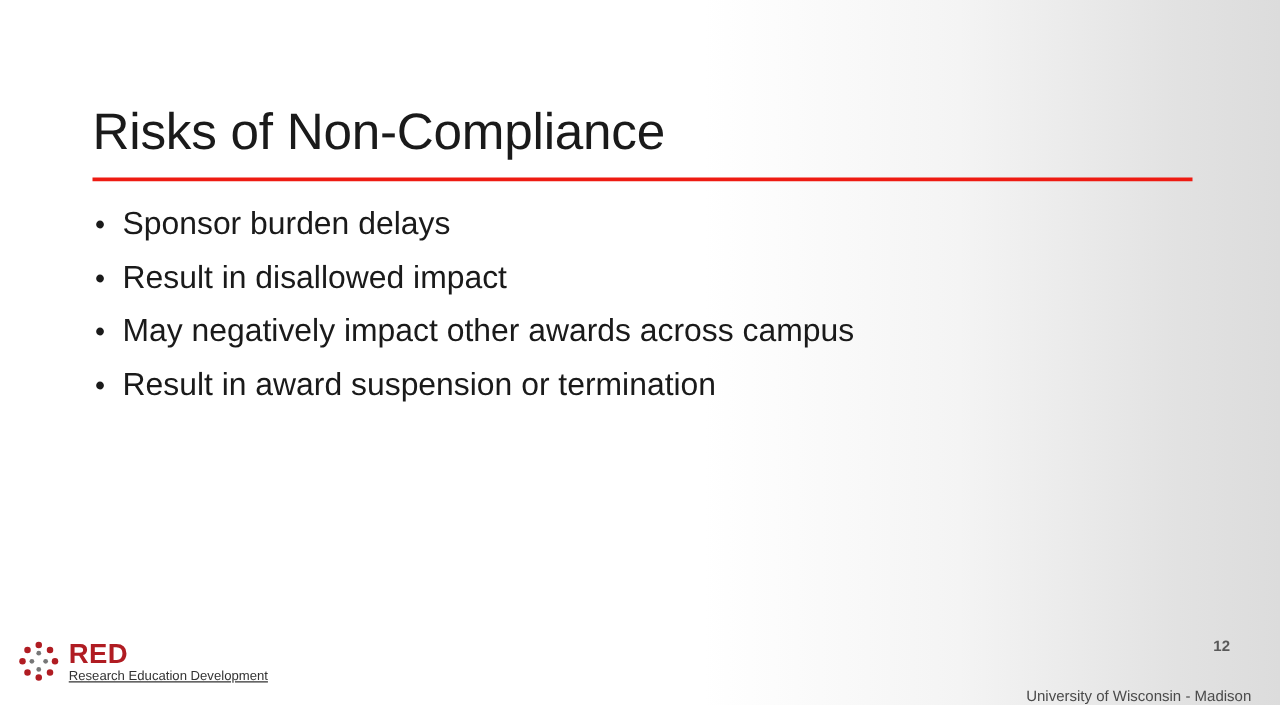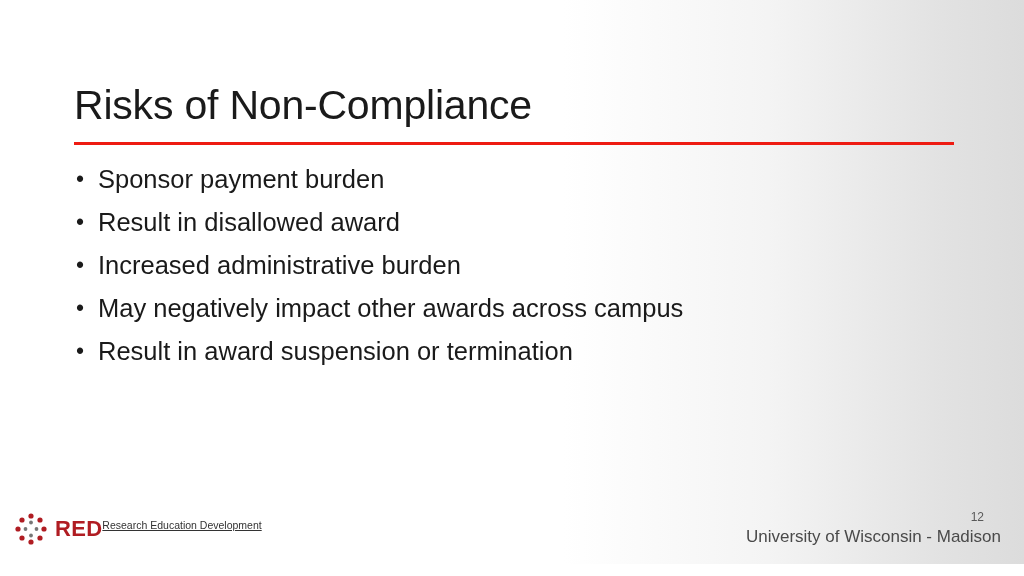--- a/index.html
+++ b/index.html
@@ -74,21 +74,21 @@
   }
   .logo-mark {
     width: 42px;
     height: 42px;
     flex: 0 0 42px;
     position: relative;
   }
   .logo-text {
     margin-left: 3px;
     display: flex;
-    flex-direction: row;
+    flex-direction: column;
     justify-content: center;
     line-height: 1;
   }
   .logo-red {
     font-size: 22px;
     font-weight: 700;
     color: #b01c22;
     letter-spacing: 0.3px;
   }
   .logo-sub {
@@ -97,43 +97,43 @@
     margin-top: 2px;
     white-space: nowrap;
     text-decoration: underline;
   }
   .slide-number {
     position: absolute;
     right: 40px;
     bottom: 40px;
     font-size: 12px;
     color: #595959;
+    font-weight: bold;
   }
   .footer-org {
     position: absolute;
     right: 23px;
-    bottom: 17px;
-    font-size: 17px;
+    bottom: 0;
+    font-size: 12px;
     color: #4a4a4a;
     white-space: nowrap;
   }
 </style>
 </head>
 <body>
 
 <div class="slide">
 
   <h1 class="slide-title">Risks of Non-Compliance</h1>
 
   <div class="title-rule"></div>
 
   <ul class="body-list">
-    <li>Sponsor payment burden</li>
-    <li>Result in disallowed award</li>
-    <li>Increased administrative burden</li>
+    <li>Sponsor burden delays</li>
+    <li>Result in disallowed impact</li>
     <li>May negatively impact other awards across campus</li>
     <li>Result in award suspension or termination</li>
   </ul>
 
   <div class="footer-logo">
     <span class="logo-mark">
       <svg width="42" height="42" viewBox="0 0 42 42" xmlns="http://www.w3.org/2000/svg">
         <g fill="#b01c22">
           <circle cx="21" cy="8" r="2.6"></circle>
           <circle cx="30" cy="12" r="2.6"></circle>

